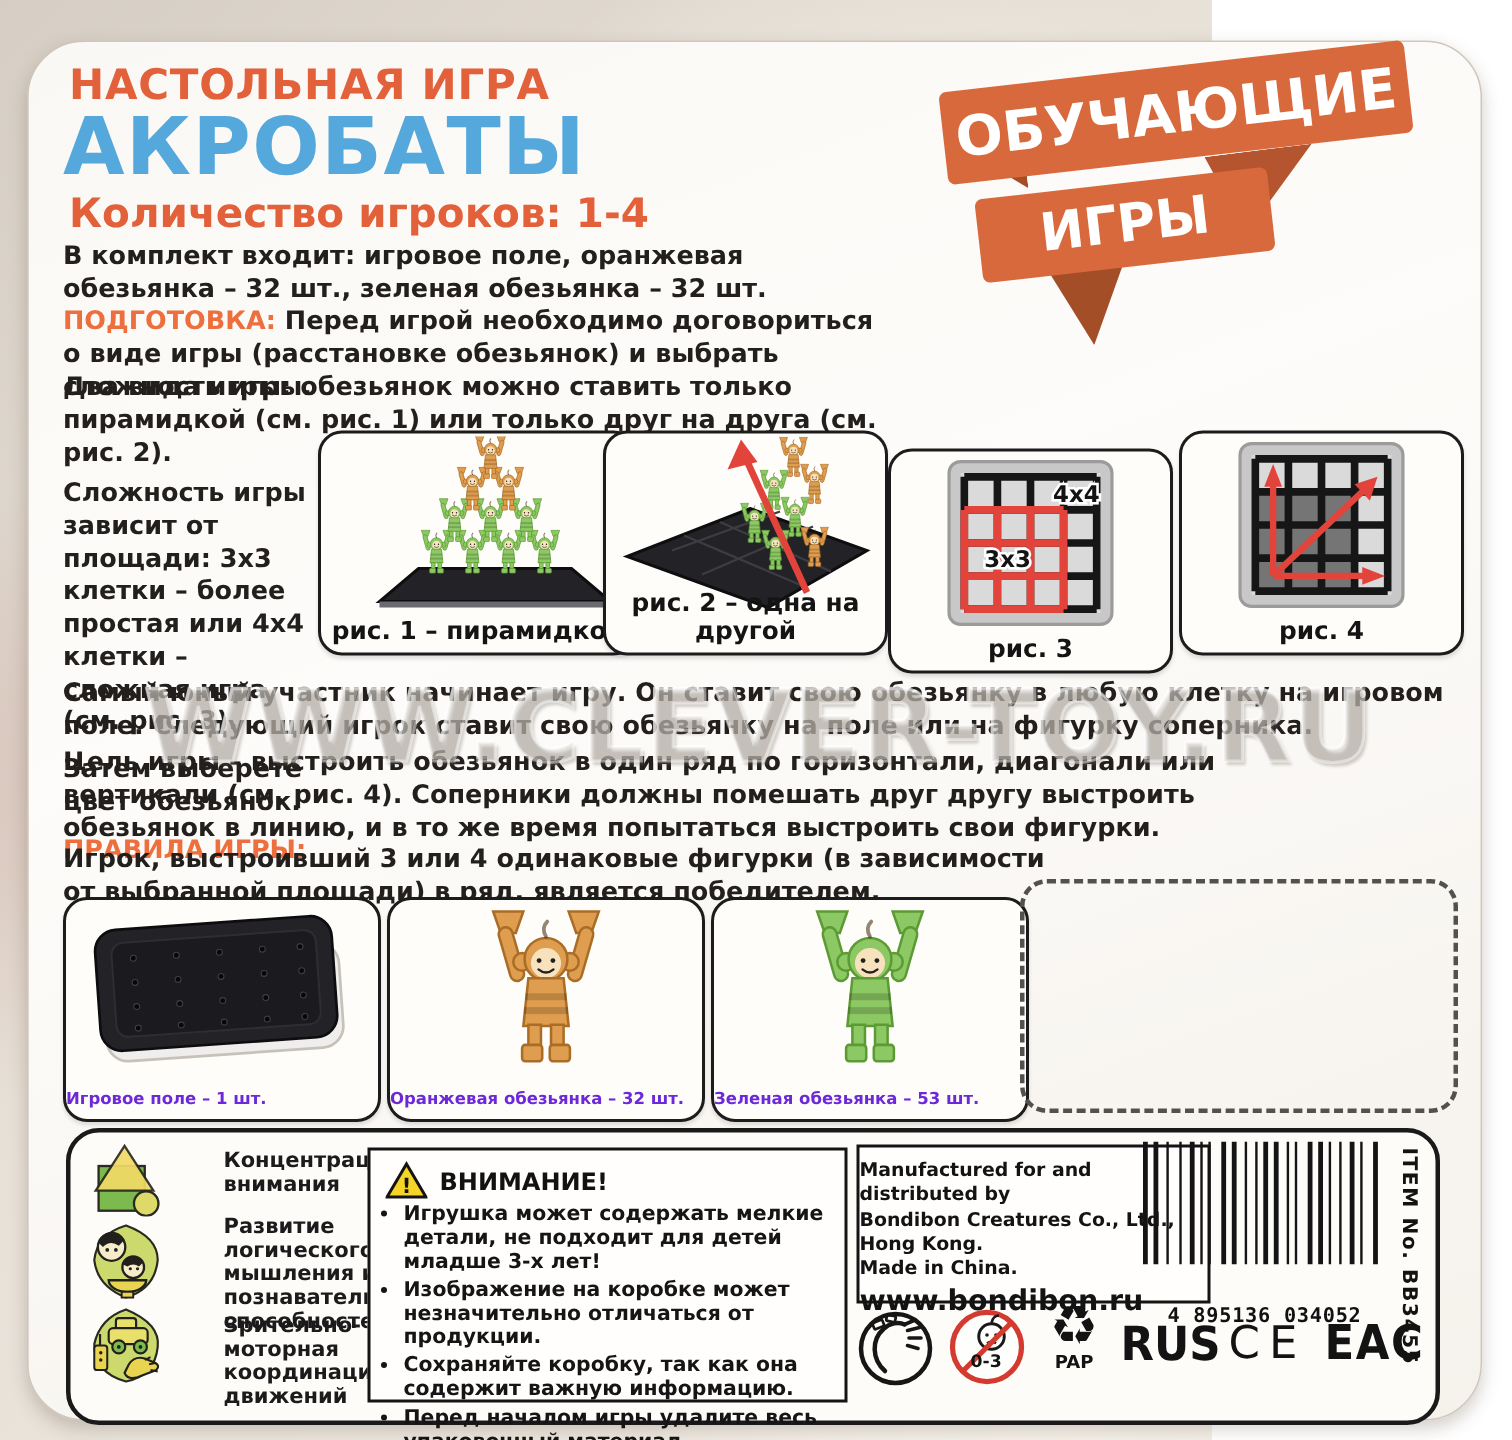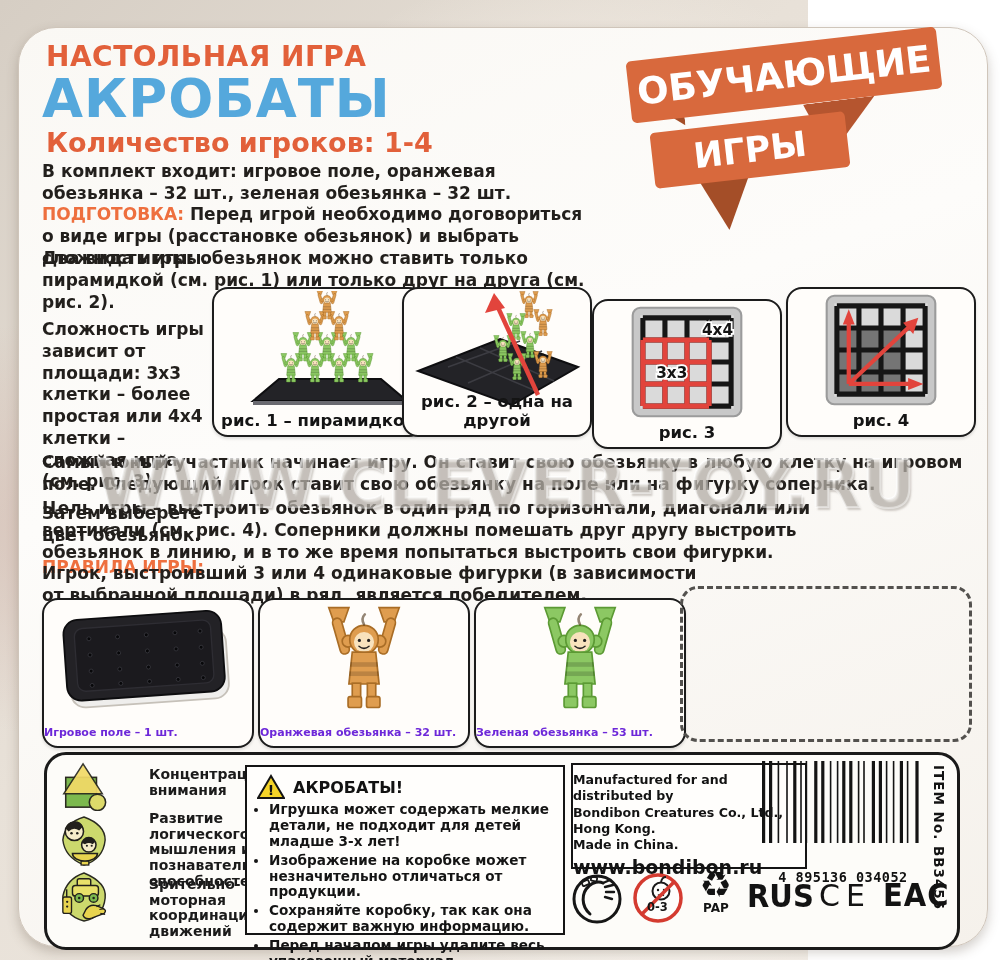--- a/index.html
+++ b/index.html
@@ -262,21 +262,21 @@
     <div class="abs benefit-label" style="top:12px;">Концентрация внимания</div>
     <div class="abs benefit-label" style="top:56px;">Развитие логического мышления и познавательных способностей</div>
     <div class="abs benefit-label" style="top:122px;">Зрительно-моторная координация движений</div>
 
     <div class="abs warnbox">
       <div class="warnhead">
         <svg width="28" height="26" viewBox="0 0 28 26">
           <polygon points="14,2 27,24 1,24" fill="#f5d428" stroke="#141414" stroke-width="2"></polygon>
           <text x="14" y="21" text-anchor="middle" font-size="14" font-weight="bold" fill="#141414">!</text>
         </svg>
-        <span>АКРОБАТЫ!</span>
+        <span>ВНИМАНИЕ!</span>
       </div>
       <ul class="warnlist">
         <li>Игрушка может содержать мелкие детали, не подходит для детей младше 3-х лет!</li>
         <li>Изображение на коробке может незначительно отличаться от продукции.</li>
         <li>Сохраняйте коробку, так как она содержит важную информацию.</li>
         <li>Перед началом игры удалите весь упаковочный материал.</li>
       </ul>
     </div>
 
     <div class="abs manubox">

